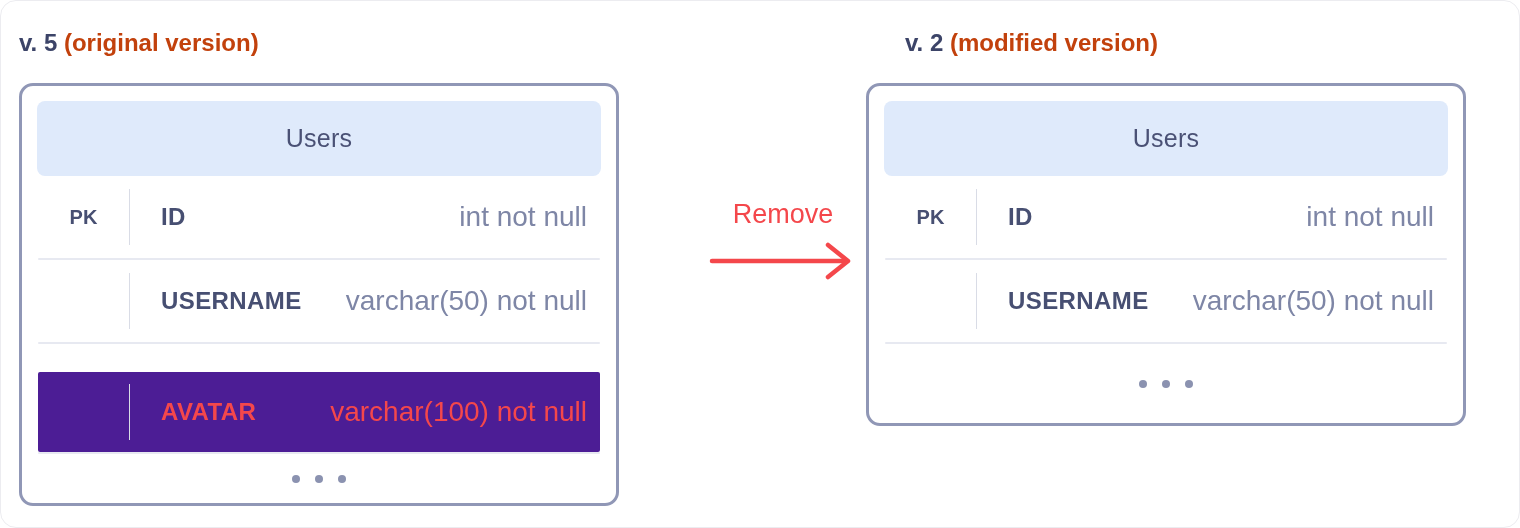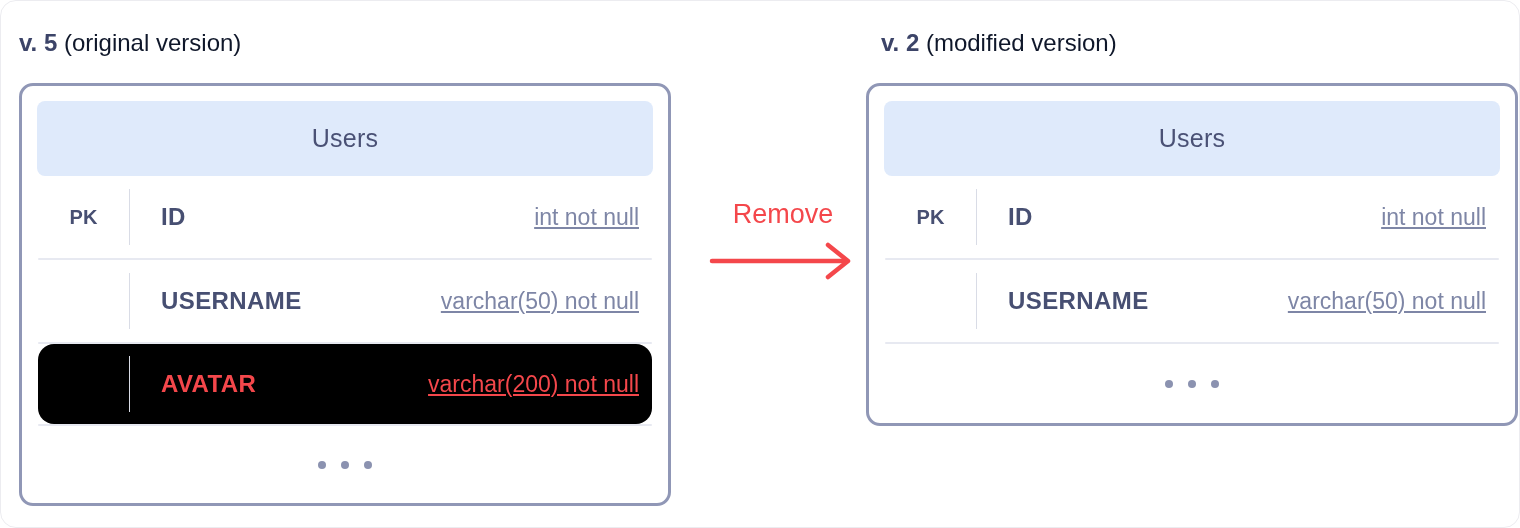--- a/index.html
+++ b/index.html
@@ -17,28 +17,28 @@
     border-radius: 16px;
   }
 
   
   .panel-title {
     position: absolute; top: 27px;
     font-size: 24px; line-height: 30px;
     white-space: nowrap;
   }
   .panel-title .version { color: #3c4468; font-weight: 700; }
-  .panel-title .suffix  { color: #0f172a; font-weight: 400; margin-top: 29px; }
+  .panel-title .suffix  { color: #c2410c; font-weight: 700; margin-top: 29px; }
   .panel-title.left  { left: 18px; }
-  .panel-title.right { left: 880px; }
+  .panel-title.right { left: 904px; }
 
   
   .card {
     position: absolute;
-    width: 652px;
+    width: 600px;
     background: #ffffff;
     border: 3px solid #9097b6;
     border-radius: 14px;
     display: flex; flex-direction: column;
   }
   .card.v1 { left: 18px;  top: 82px; height: 423px; }
   .card.v2 { left: 865px; top: 82px; height: 343px; }
 
   .table-header {
     margin: 15px 15px 0 15px;
@@ -50,42 +50,43 @@
     letter-spacing: 0.2px;
   }
 
   .row {
     height: 82px; flex: 0 0 82px;
     margin: 0 16px;
     display: flex; align-items: center; justify-content: flex-end;
   }
   .row.removed {
     height: 80px; flex: 0 0 80px;
-    background: #000000;
-    border-radius: 16px;
+    background: #4c1d95;
+    border-radius: 2px;
+    margin-top: 28px;
   }
   .cell-key {
     width: 91px; flex: 0 0 91px;
     text-align: center;
     font-size: 20px; font-weight: 700; color: #474f72;
   }
   .vline {
     width: 1px; flex: 0 0 1px;
     height: 56px;
     background: #d9dce6;
   }
   .cell-name {
     padding-left: 31px;
     font-size: 24px; font-weight: 700; color: #474f72;
     letter-spacing: 0.4px;
   }
   .cell-type {
     margin-left: auto;
     padding-right: 13px;
-    font-size: 23px; font-weight: 400; color: #7e86a6; text-decoration: underline;
+    font-size: 28px; font-weight: 400; color: #7e86a6;
   }
   .row.removed .cell-name, .row.removed .cell-type { color: #f4474b; }
 
   .hdivider {
     height: 2px; flex: 0 0 2px;
     margin: 0 16px;
     background: #e7e9f1;
     border-radius: 1px;
   }
 
@@ -141,21 +142,21 @@
       <div class="vline"></div>
       <div class="cell-name">USERNAME</div>
       <div class="cell-type">varchar(50) not null</div>
     </div>
     <div class="hdivider"></div>
 
     <div class="row removed">
       <div class="cell-key"></div>
       <div class="vline"></div>
       <div class="cell-name">AVATAR</div>
-      <div class="cell-type">varchar(200) not null</div>
+      <div class="cell-type">varchar(100) not null</div>
     </div>
     <div class="hdivider"></div>
 
     <div class="more-row">
       <span class="dot"></span>
       <span class="dot"></span>
       <span class="dot"></span>
     </div>
   </div>
 

